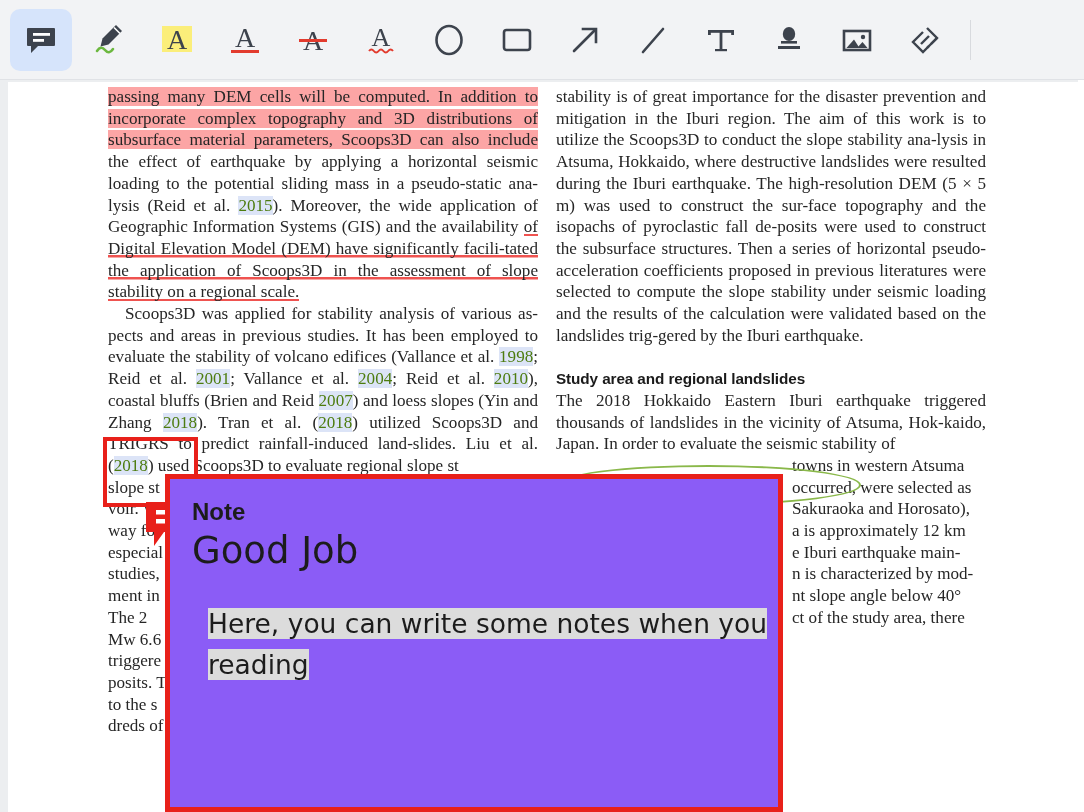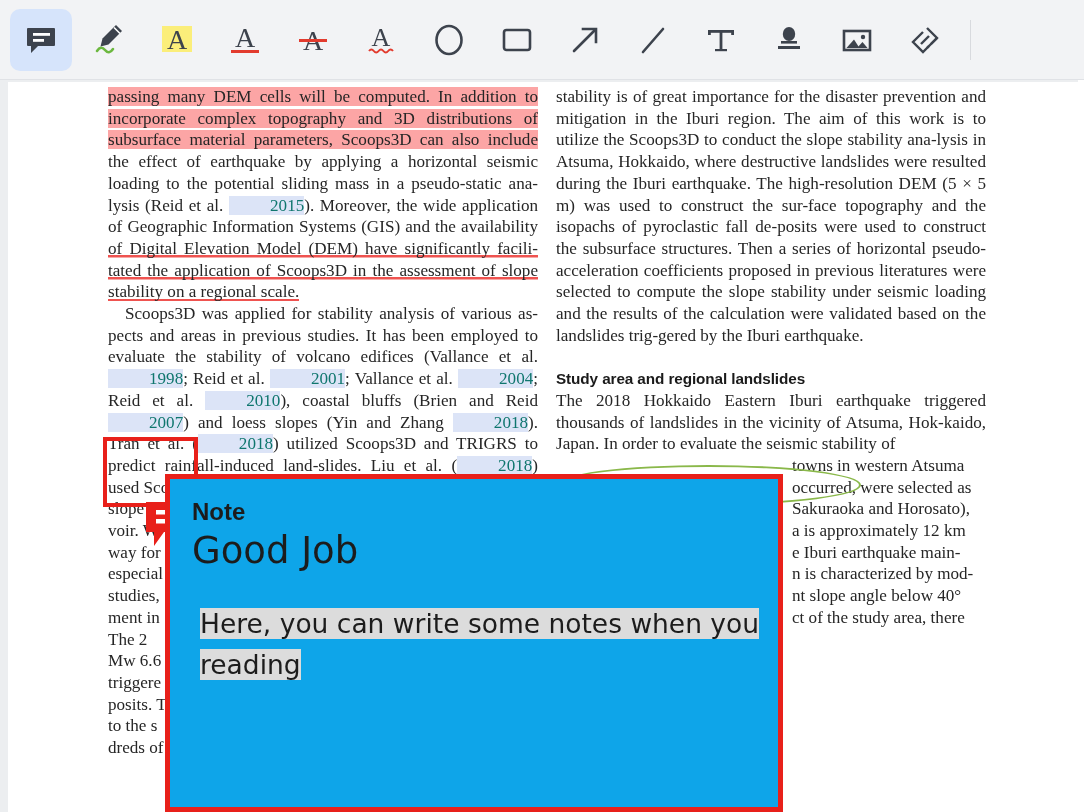--- a/index.html
+++ b/index.html
@@ -63,21 +63,21 @@
     text-align: justify;
     text-justify: inter-word;
   }
   .col-left  { left: 100px; }
   .col-right { left: 548px; }
 
   .col p { margin: 0; }
   .col p.indent { text-indent: 17px; }
 
   
-  .cite { color: #0f766e; background: #dce4f7; padding-left: 41px; }
+  .cite { color: #4d7c0f; background: #dce4f7; }
 
   
   .hl-yellow { background: #fca5a5; }
 
   
   .ul-red {
     background-image: linear-gradient(to right, #ef5350, #ef5350);
     background-repeat: no-repeat;
     background-size: 100% 2.5px;
     background-position: 0 100%;
@@ -119,21 +119,21 @@
     position: absolute;
     left: 137px; top: 419px;
     width: 50px; height: 46px;
   }
 
   
   .note-popup {
     position: absolute;
     left: 165px; top: 474px;
     width: 618px; height: 338px;
-    background: #0ea5e9;
+    background: #8b5cf6;
     border: 5px solid #e8201a;
     padding: 18px 22px 0 22px;
     overflow: hidden;
   }
   .note-title {
     font-family: "Liberation Sans", sans-serif;
     font-weight: bold;
     font-size: 24px;
     color: #1c1c1c;
     margin: 0 0 6px 0;
@@ -145,21 +145,21 @@
     color: #1c1c1c;
     line-height: 36px;
     margin: 0 0 34px 0;
     white-space: pre-wrap;
   }
   .note-body {
     font-family: "DejaVu Sans", sans-serif;
     font-size: 26.5px;
     color: #1c1c1c;
     line-height: 41px;
-    margin: 8px;
+    margin: 16px;
     width: 580px;
   }
   .note-body span.selhl {
     background: #dcdcdc;
     box-decoration-break: clone;
     -webkit-box-decoration-break: clone;
   }
 
   
   .scroll-strip {

